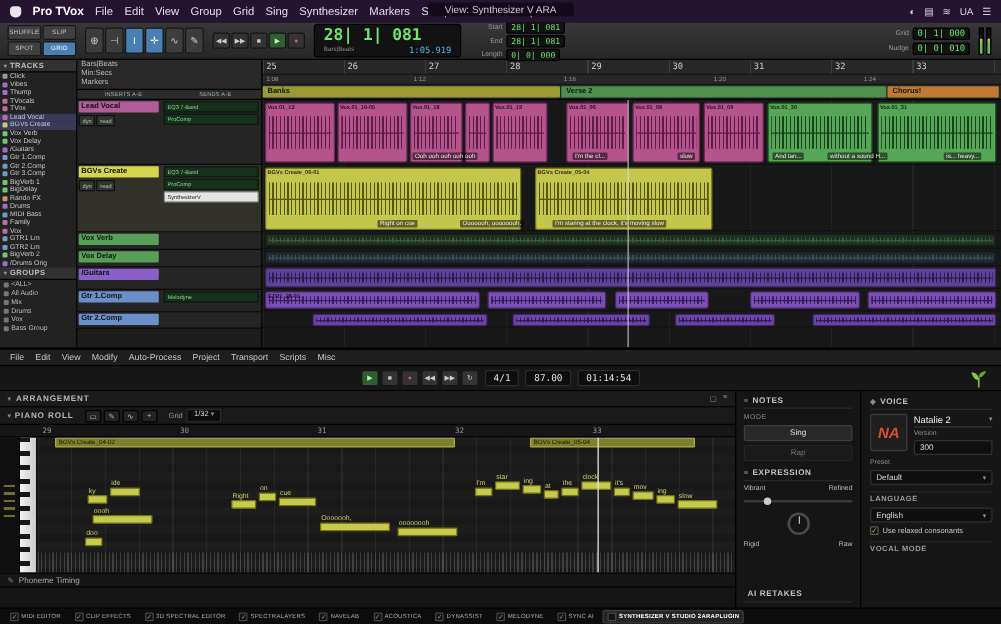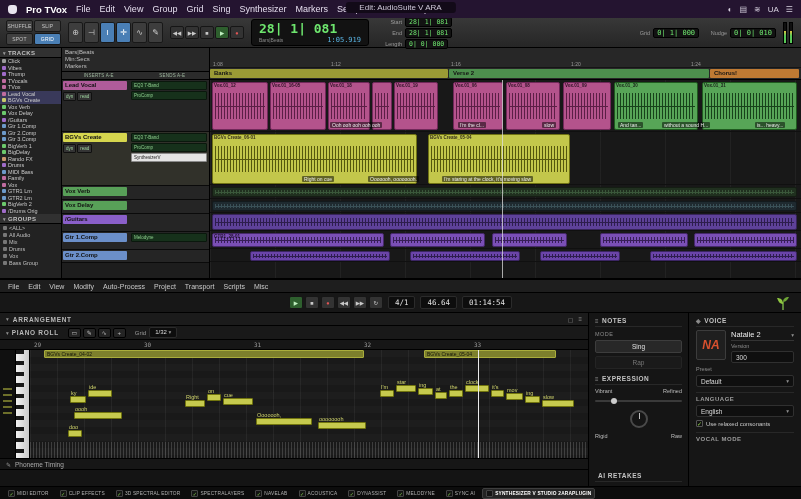--- a/index.html
+++ b/index.html
@@ -28,21 +28,21 @@
   .sv-tbtn.rec{color:#e05555}
   .counter-box{background:#121212;border:1px solid #000;border-radius:3px;padding:1px 7px;min-width:118px}
   .counter-main{font-family:"DejaVu Sans Mono",monospace;font-size:13px;font-weight:bold;color:#6ee66e;line-height:15px;white-space:nowrap}
   .counter-foot{display:flex;justify-content:space-between;align-items:center}
   .counter-label{font-size:5px;color:#8a8a8a}
   .counter-sub{font-size:7px;color:#5ab6e6;font-family:"DejaVu Sans Mono",monospace}
   .fields{display:flex;flex-direction:column;gap:1px}
   .fld{display:flex;gap:3px;align-items:center}
   .fl{font-size:5.5px;color:#9a9a9a;width:26px;text-align:right}
   .fv{font-family:"DejaVu Sans Mono",monospace;font-size:6.5px;color:#6ee66e;background:#121212;border:1px solid #000;padding:0 3px;border-radius:2px;white-space:nowrap}
-  .gn-cluster{margin-left:auto;display:flex;gap:2px}
+  .gn-cluster{margin-left:auto;display:flex;flex-direction:column;gap:2px}
   .gn-cluster .fv{font-size:7px}
   .meters{display:flex;gap:2px;align-items:flex-end;height:22px;padding-right:2px}
   .meter{width:4px;height:22px;background:#101010;border:1px solid #000;position:relative}
   .meter::after{content:"";position:absolute;left:0;right:0;bottom:0;height:60%;background:linear-gradient(#e0c040,#58c858 40%)}
 
   
   .tracks-side{position:absolute;left:0;top:48px;width:62px;height:230px;background:#222;border-right:1px solid #000;overflow:hidden}
   .side-h{height:10px;background:#313131;border-bottom:1px solid #000;color:#c0c0c0;font-size:6px;font-weight:bold;display:flex;align-items:center;gap:2px;padding:0 3px;letter-spacing:.4px}
   .side-h .chev{font-size:5px;color:#999}
   .trk{display:flex;align-items:center;gap:2px;height:6.5px;padding:0 2px;overflow:hidden}
@@ -164,21 +164,21 @@
         <span class="mb-item">View</span>
         <span class="mb-item">Group</span>
         <span class="mb-item">Grid</span>
         <span class="mb-item">Sing</span>
         <span class="mb-item">Synthesizer</span>
         <span class="mb-item">Markers</span>
         <span class="mb-item">Setup</span>
         <span class="mb-item">Window</span>
         <span class="mb-item">Help</span>
       </span>
-    <span class="mb-title">Edit: AudioSuite V ARA</span>
+    <span class="mb-title">View: Synthesizer V ARA</span>
     <span class="mb-right">
         <span class="mb-icon">◐</span>
         <span class="mb-icon">▤</span>
         <span class="mb-icon">≋</span>
         <span class="mb-icon">UA</span>
         <span class="mb-icon">☰</span>
       </span>
   </div>
 
   <div class="pt-toolbar">
@@ -440,20 +440,31 @@
   <div class="thead" style="height: 13px;">
     <div class="th-name" style="background: rgb(107, 143, 201);">Gtr 2.Comp</div>
     <div class="th-btns"></div>
     <div class="th-slots"></div>
   </div>
 </div>
   </div>
 
   <div class="tl">
     <div class="ruler">
+      <div class="row-bars">
+          <span class="bar-num" style="left: 3px;">25</span>
+          <span class="bar-num" style="left: 68px;">26</span>
+          <span class="bar-num" style="left: 133px;">27</span>
+          <span class="bar-num" style="left: 198px;">28</span>
+          <span class="bar-num" style="left: 263px;">29</span>
+          <span class="bar-num" style="left: 328px;">30</span>
+          <span class="bar-num" style="left: 393px;">31</span>
+          <span class="bar-num" style="left: 458px;">32</span>
+          <span class="bar-num" style="left: 523px;">33</span>
+        </div>
       <div class="row-ms">
           <span class="ms-num" style="left: 3px;">1:08</span>
           <span class="ms-num" style="left: 121px;">1:12</span>
           <span class="ms-num" style="left: 241px;">1:16</span>
           <span class="ms-num" style="left: 361px;">1:20</span>
           <span class="ms-num" style="left: 481px;">1:24</span>
         </div>
       <div class="row-mk">
           <div class="marker" style="left: 0px; width: 238px; background: rgb(154, 154, 53);">Banks</div>
           <div class="marker" style="left: 239px; width: 260px; background: rgb(77, 143, 77);">Verse 2</div>
@@ -622,21 +633,21 @@
     <div class="sv-transport">
       <span style="display:flex;gap:2px">
           <div class="sv-tbtn active">▶</div>
           <div class="sv-tbtn">■</div>
           <div class="sv-tbtn rec">●</div>
           <div class="sv-tbtn">◀◀</div>
           <div class="sv-tbtn">▶▶</div>
           <div class="sv-tbtn">↻</div>
         </span>
       <span class="sv-box">4/1</span>
-      <span class="sv-box">46.64</span>
+      <span class="sv-box">87.00</span>
       <span class="sv-box">01:14:54</span>
       <svg class="sv-plant" viewBox="0 0 16 16">
         <path d="M8 15 L8 7" stroke="#7ab648" stroke-width="1.4" fill="none"></path>
         <path d="M8 9 C4 9 3 5 2 3 C6 3 8 5 8 9 Z" fill="#8fc640"></path>
         <path d="M8 7 C11 7 13 4 14 2 C10 2 8 4 8 7 Z" fill="#6da336"></path>
       </svg>
     </div>
     <div class="sv-body">
 
       <div class="sv-left">

